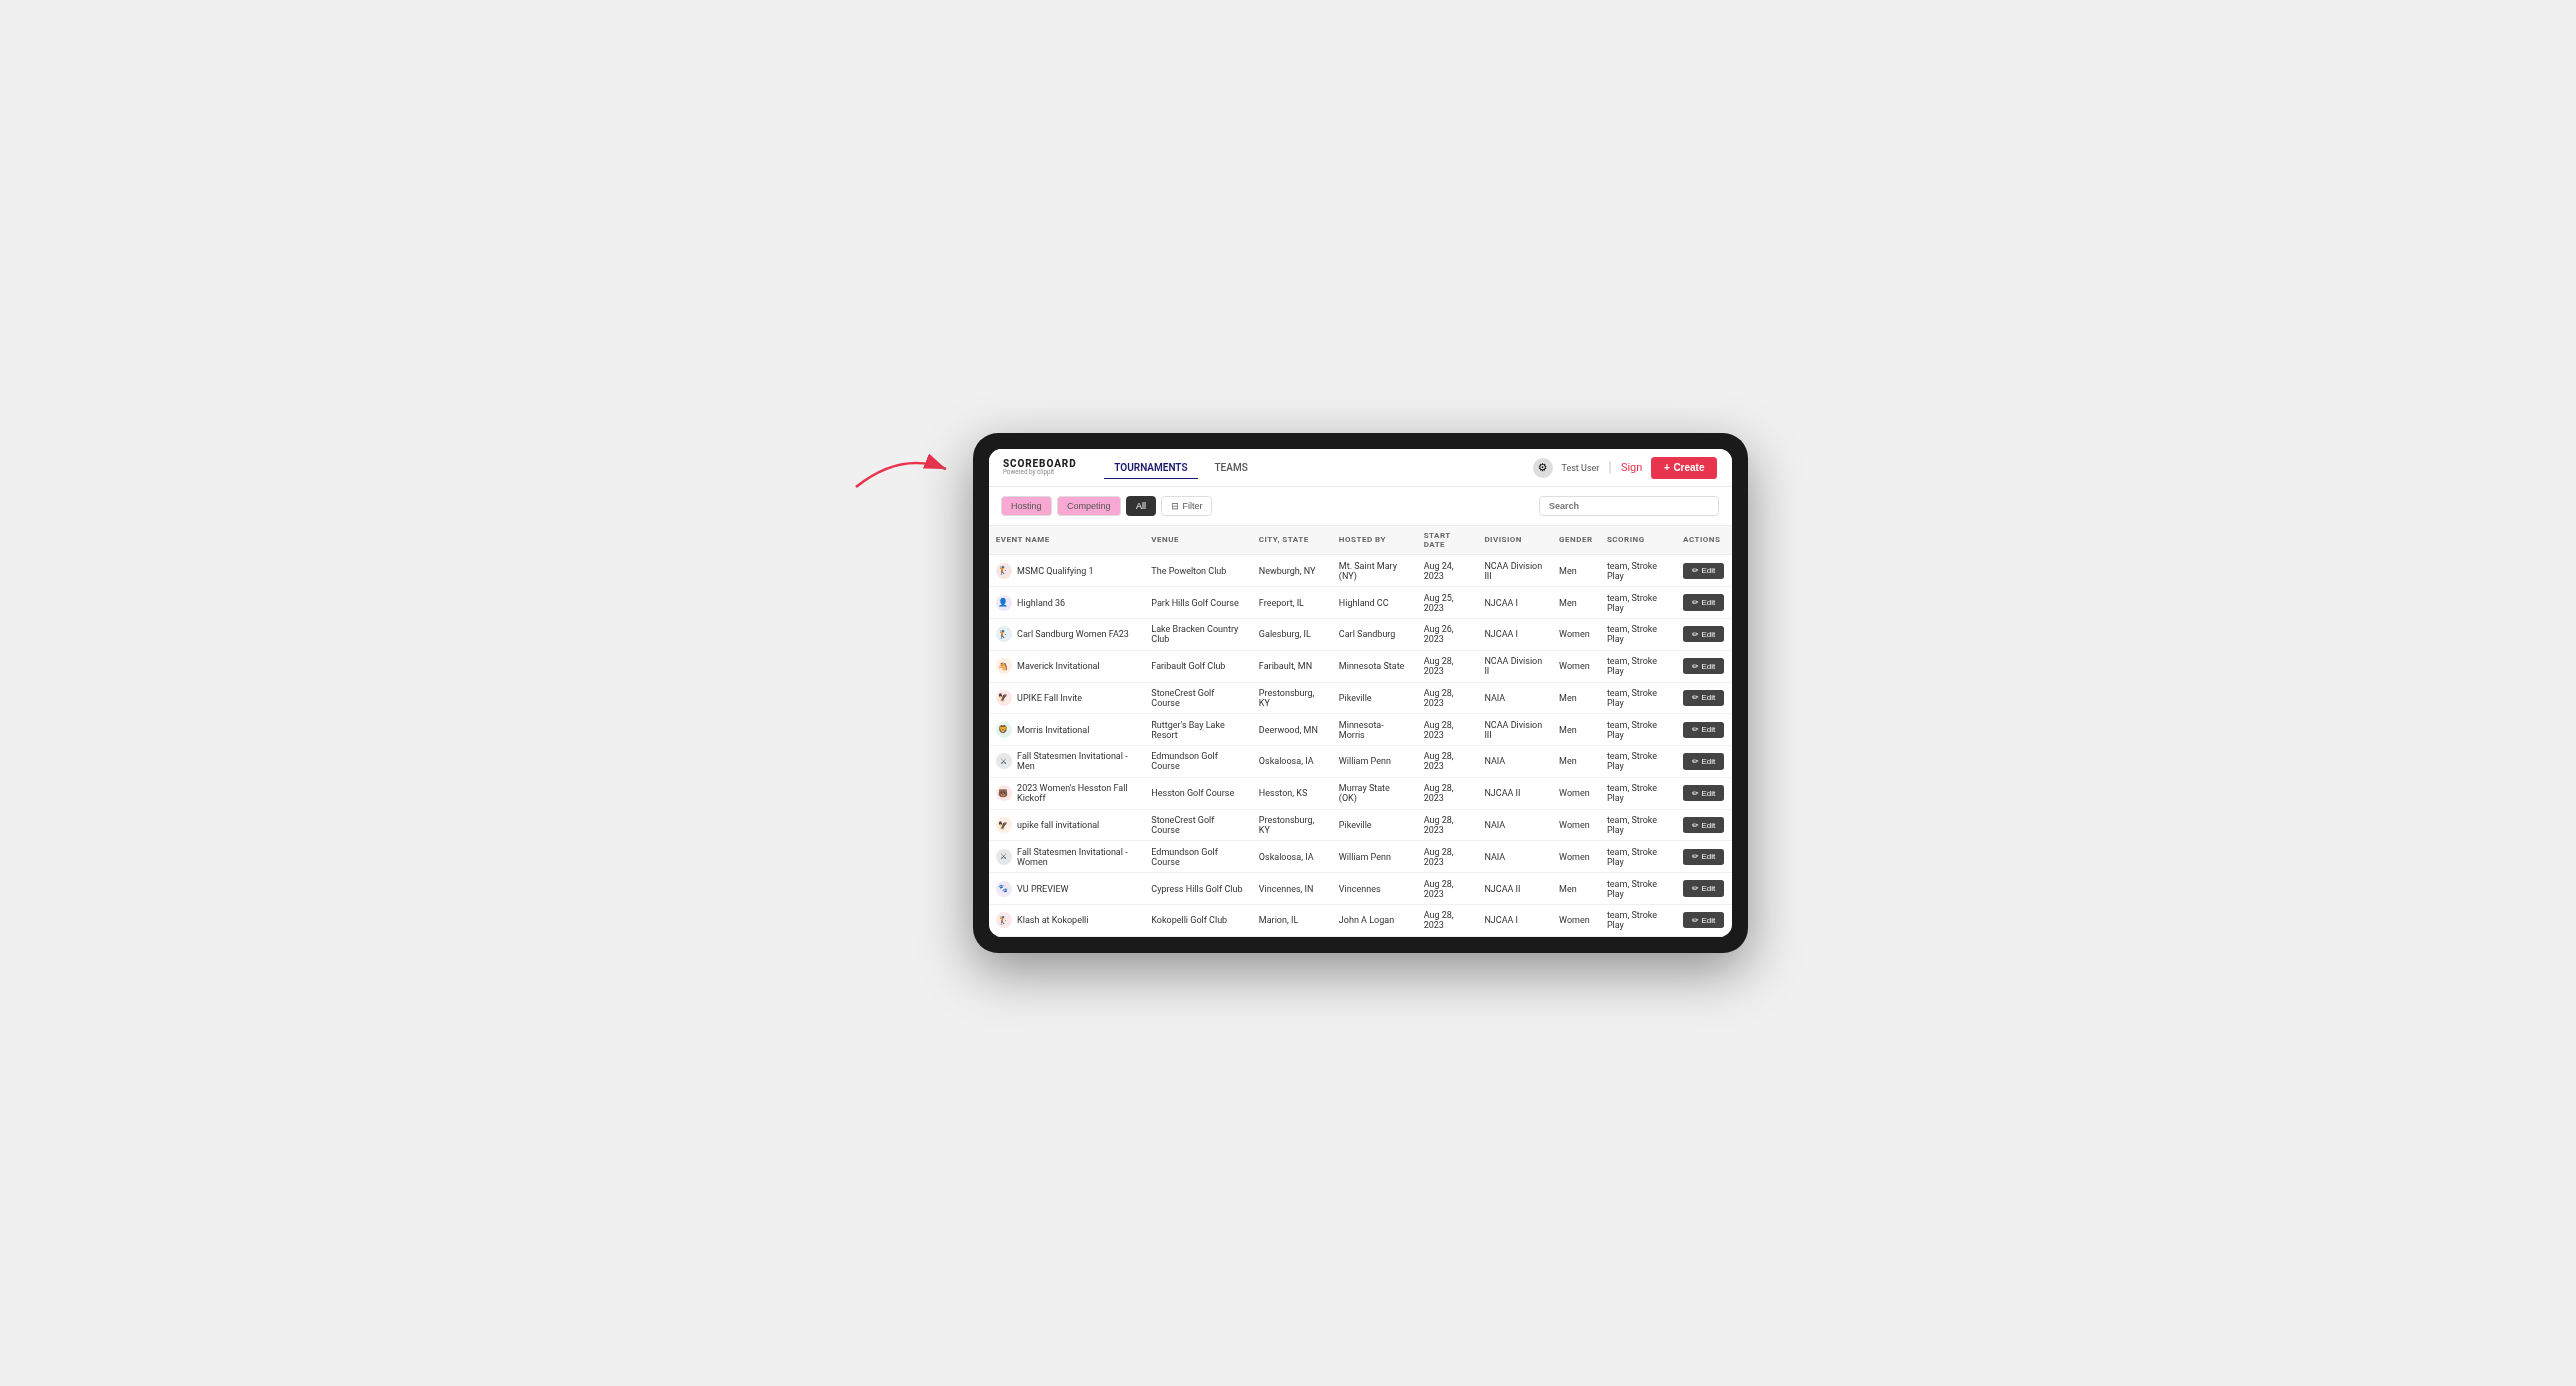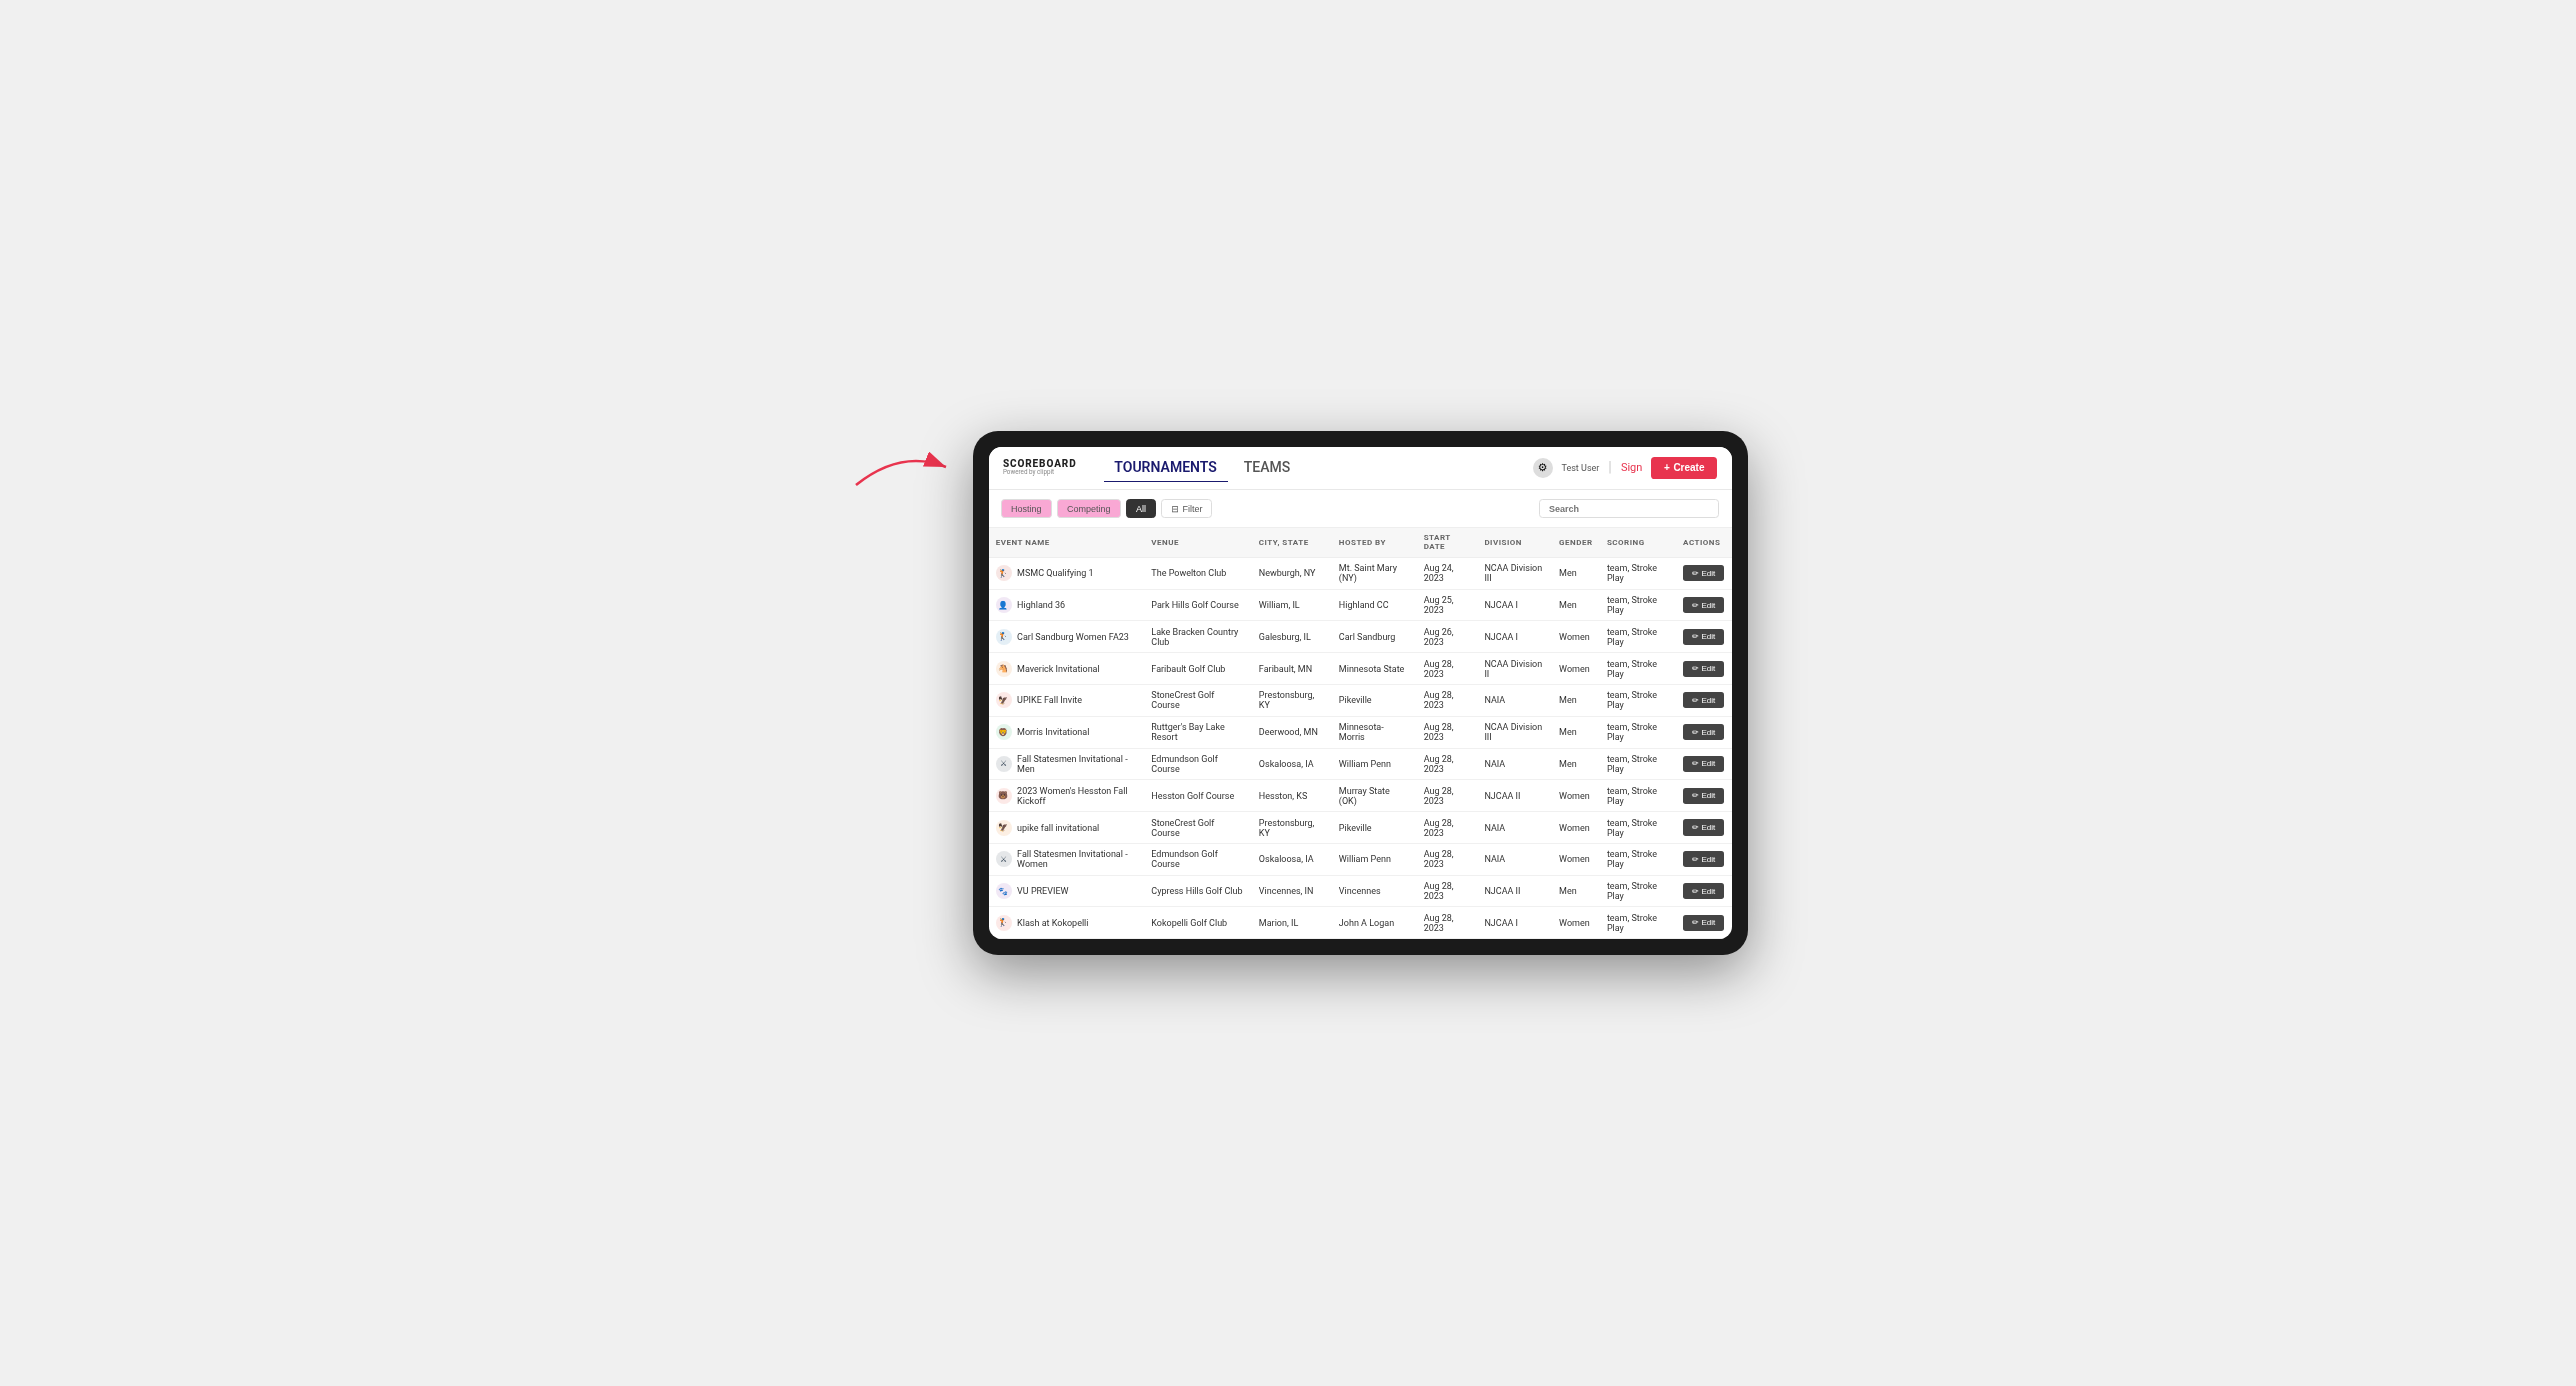--- a/index.html
+++ b/index.html
@@ -69,21 +69,21 @@
     }
 
     .nav-tabs {
       display: flex;
       gap: 5.4px;
       flex: 1;
     }
 
     .nav-tab {
       padding: 5.4px 10.8px;
-      font-size: 14px;
+      font-size: 10px;
       font-weight: 500;
       color: #555;
       cursor: pointer;
       border-bottom: 1.8px solid transparent;
       text-decoration: none;
     }
 
     .nav-tab.active {
       color: #1a1a6e;
       border-bottom: 1.8px solid #1a1a6e;
@@ -369,21 +369,21 @@
     </td>
   </tr>
                 <tr>
     <td>
       <div class="event-name-cell">
         <span class="team-icon" style="background:#8e44ad20; color:#8e44ad;">👤</span>
         <span>Highland 36</span>
       </div>
     </td>
     <td>Park Hills Golf Course</td>
-    <td>William, IL</td>
+    <td>Freeport, IL</td>
     <td>Highland CC</td>
     <td>Aug 25, 2023</td>
     <td>NJCAA I</td>
     <td>Men</td>
     <td>team, Stroke Play</td>
     <td>
       <button class="edit-btn">
         <span>✏</span>
         <span>Edit</span>
       </button>

